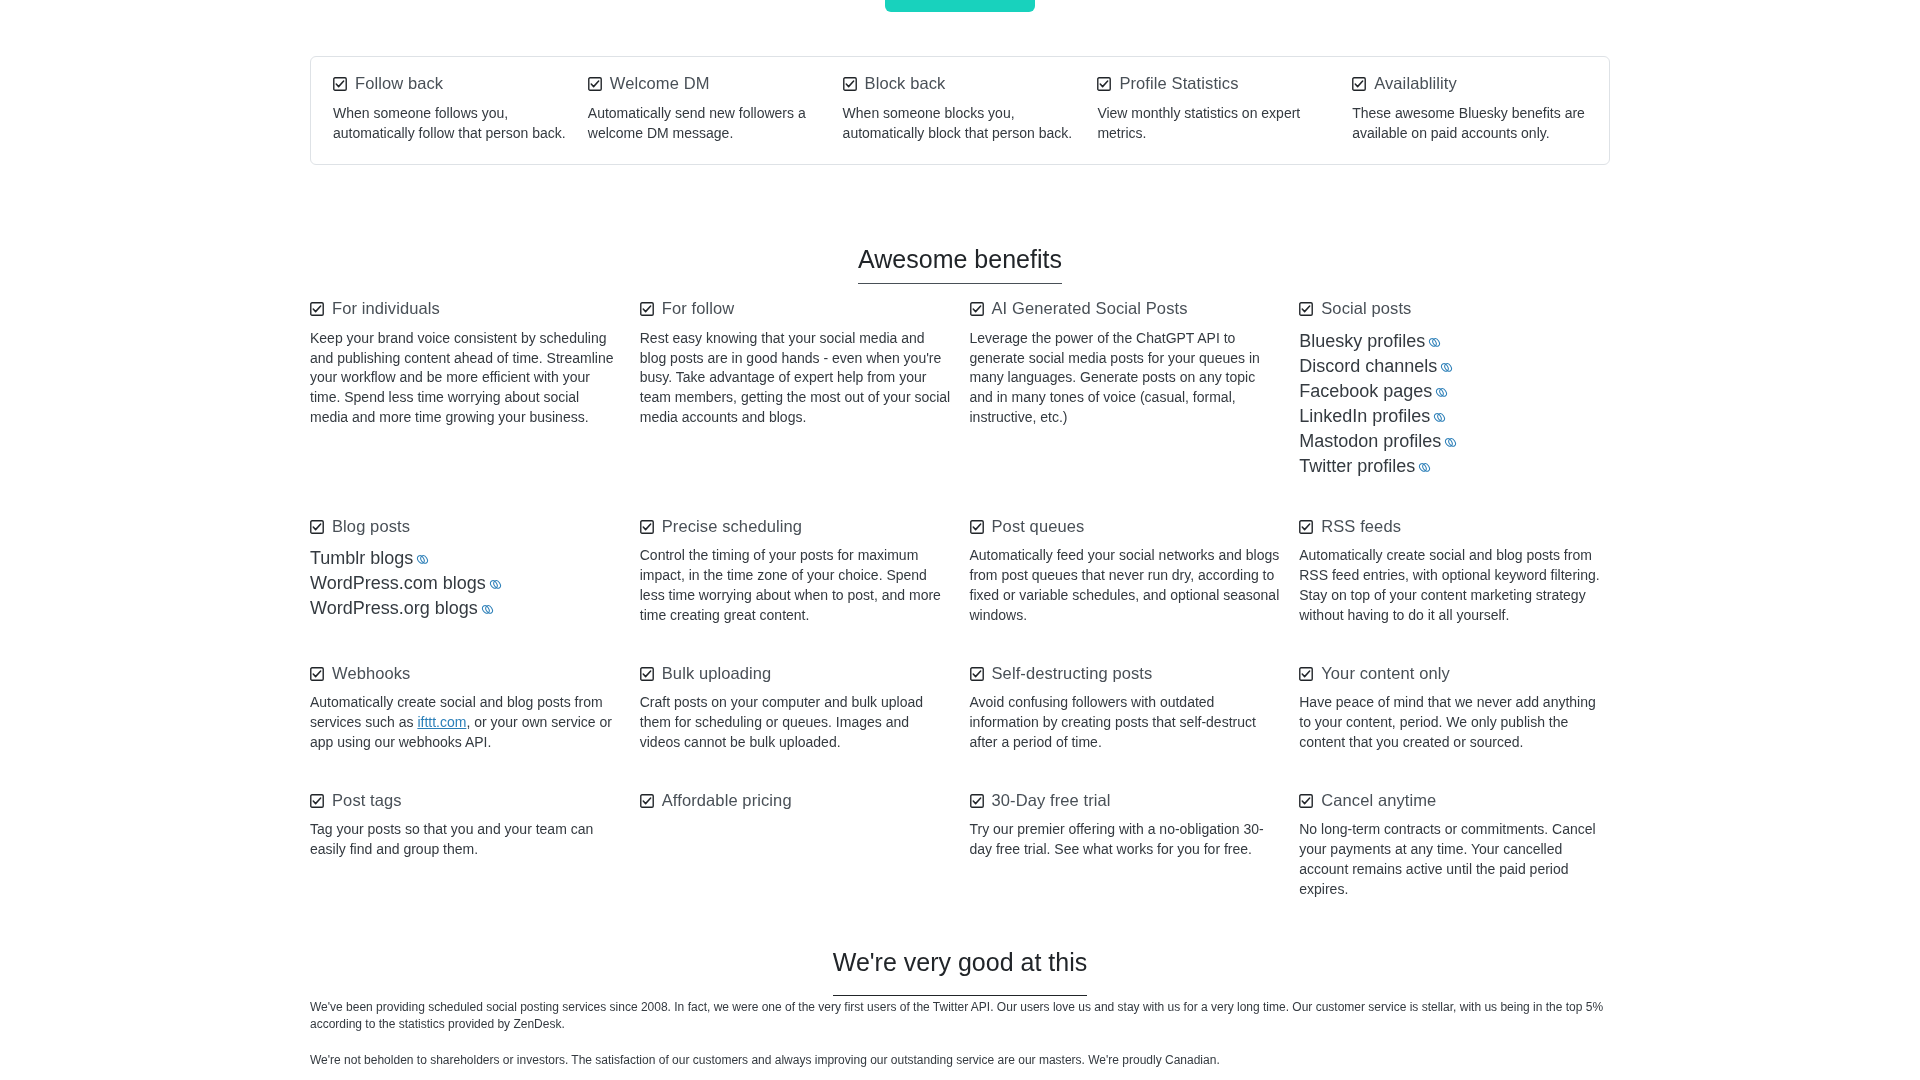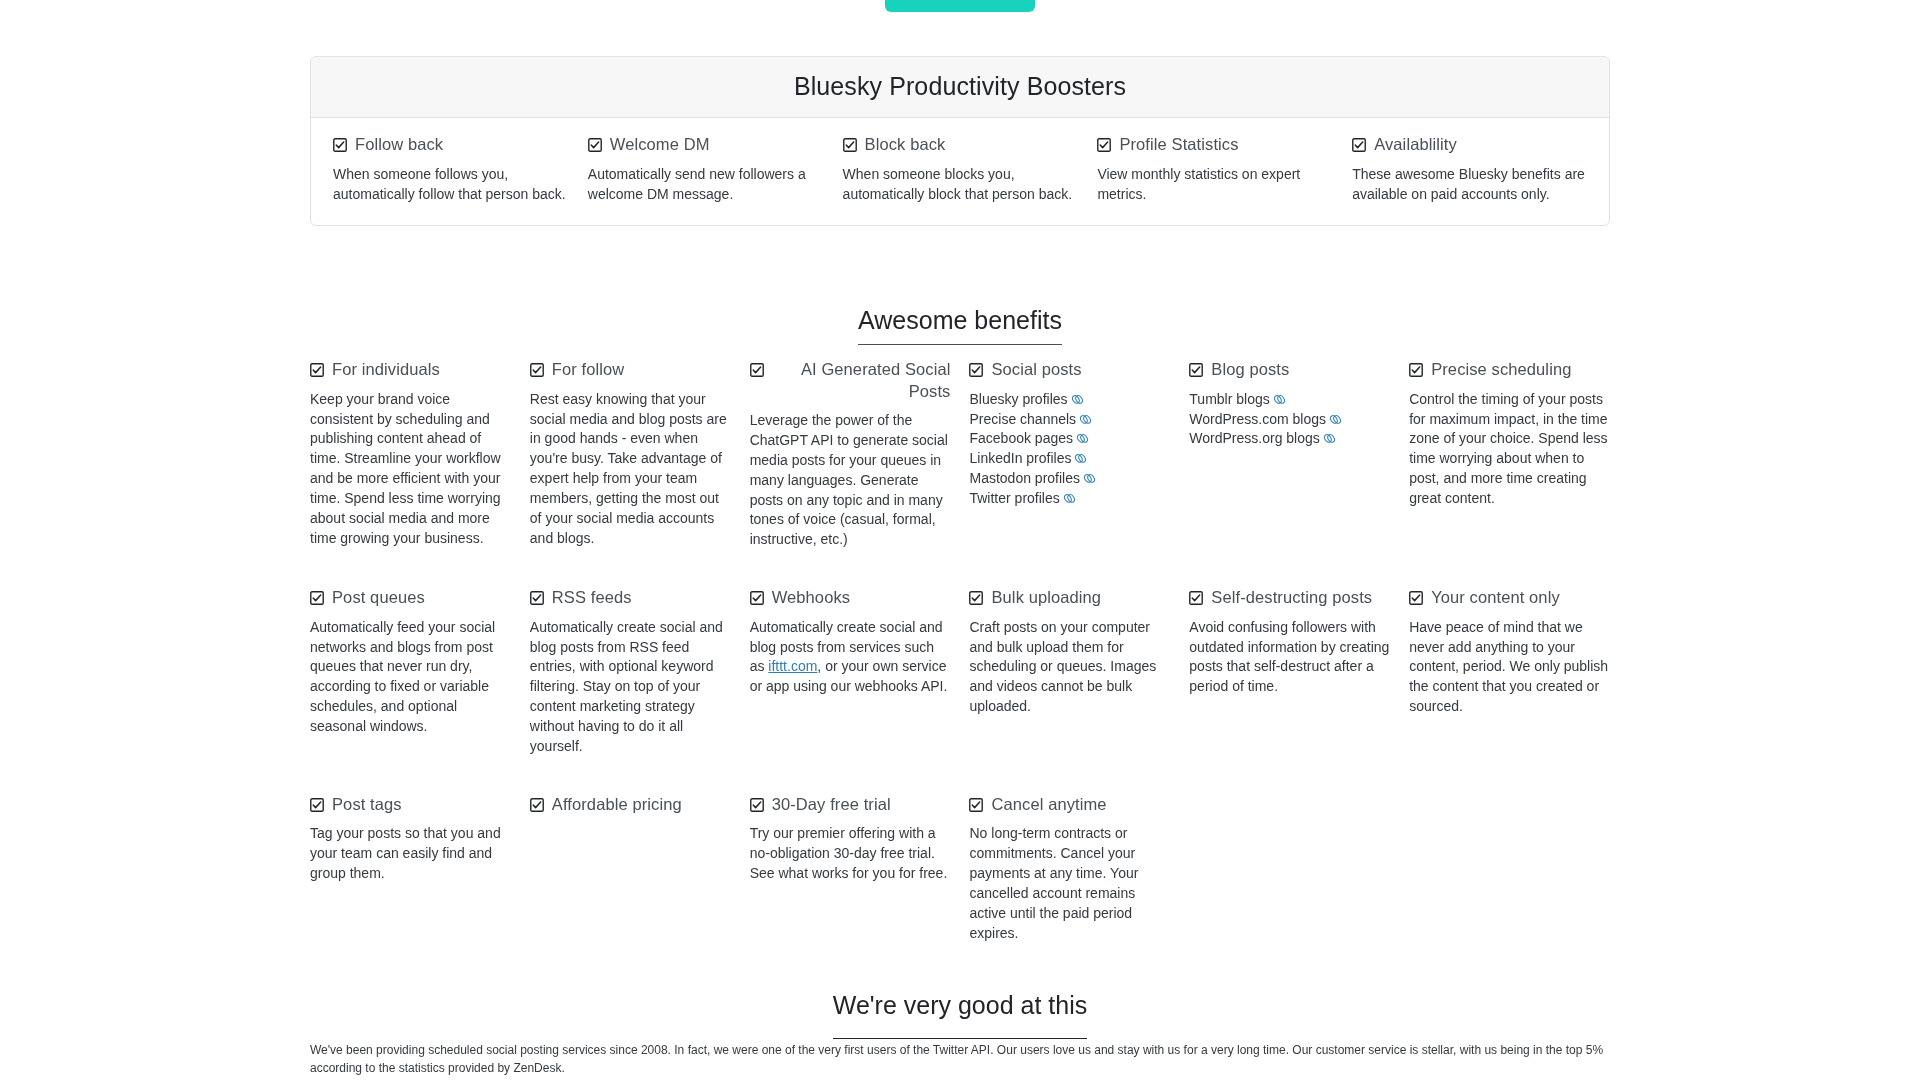--- a/index.html
+++ b/index.html
@@ -113,36 +113,36 @@
     color: #212529;
   }
   .section-title span {
     border-bottom: 1px solid #495057;
     padding-bottom: 10px;
   }
 
   
   .benefits {
     display: grid;
-    grid-template-columns: repeat(6, 1fr);
+    grid-template-columns: repeat(4, 1fr);
     column-gap: 36px;
     row-gap: 0;
     gap: 19px;
   }
   .benefit {
     padding: 0 0 18px 0;
   }
   .benefit .chk-head { margin-bottom: 9px; }
 
   .link-list {
     list-style: none;
     margin: 0; padding: 0;
   }
   .link-list li {
-    font-size: 14px;
+    font-size: 18px;
     line-height: 1.28;
     color: #343a40;
     padding: 1px 0;
     white-space: nowrap;
   }
   .chain-icon {
     display: inline-block;
     vertical-align: -2px;
     margin-left: 3px;
   }
@@ -175,23 +175,20 @@
 
 <div class="page">
 
   <div class="top-cta-wrap">
     <button class="top-cta"></button>
   </div>
 
   <div class="container">
 
     <div class="card">
-      <div class="card-header">
-        <div class="card-header-title">Bluesky Productivity Boosters</div>
-      </div>
       <div class="card-body" id="boosters-body">
           <div class="card-col">
             <div class="chk-head">
               <svg class="chk-box" viewBox="0 0 16 16" xmlns="http://www.w3.org/2000/svg">
                 <rect x="0.9" y="0.9" width="14.2" height="14.2" rx="1.4" fill="none" stroke="#212529" stroke-width="1.6"></rect>
                 <path d="M3.7 8.1 L6.4 11.0 L12.2 4.7" fill="none" stroke="#212529" stroke-width="1.7" stroke-linecap="round" stroke-linejoin="round"></path>
               </svg>
               <div class="chk-label">Follow back</div>
             </div>
             <div class="chk-desc">When someone follows you, automatically follow that person back.</div>
@@ -280,21 +277,21 @@
               <rect x="0.9" y="0.9" width="14.2" height="14.2" rx="1.4" fill="none" stroke="#212529" stroke-width="1.6"></rect>
               <path d="M3.7 8.1 L6.4 11.0 L12.2 4.7" fill="none" stroke="#212529" stroke-width="1.7" stroke-linecap="round" stroke-linejoin="round"></path>
             </svg>
             <div class="chk-label">Social posts</div>
           </div>
           <ul class="link-list">
             <li><span>Bluesky profiles</span><svg class="chain-icon" width="13" height="13" viewBox="0 0 16 16" xmlns="http://www.w3.org/2000/svg">
                 <ellipse cx="6.0" cy="8.0" rx="3.6" ry="5.1" transform="rotate(-32 6 8)" fill="none" stroke="#2c7fb8" stroke-width="1.25"></ellipse>
                 <ellipse cx="10.0" cy="8.0" rx="3.6" ry="5.1" transform="rotate(-32 10 8)" fill="none" stroke="#2c7fb8" stroke-width="1.25"></ellipse>
               </svg></li>
-            <li><span>Precise channels</span><svg class="chain-icon" width="13" height="13" viewBox="0 0 16 16" xmlns="http://www.w3.org/2000/svg">
+            <li><span>Discord channels</span><svg class="chain-icon" width="13" height="13" viewBox="0 0 16 16" xmlns="http://www.w3.org/2000/svg">
                 <ellipse cx="6.0" cy="8.0" rx="3.6" ry="5.1" transform="rotate(-32 6 8)" fill="none" stroke="#2c7fb8" stroke-width="1.25"></ellipse>
                 <ellipse cx="10.0" cy="8.0" rx="3.6" ry="5.1" transform="rotate(-32 10 8)" fill="none" stroke="#2c7fb8" stroke-width="1.25"></ellipse>
               </svg></li>
             <li><span>Facebook pages</span><svg class="chain-icon" width="13" height="13" viewBox="0 0 16 16" xmlns="http://www.w3.org/2000/svg">
                 <ellipse cx="6.0" cy="8.0" rx="3.6" ry="5.1" transform="rotate(-32 6 8)" fill="none" stroke="#2c7fb8" stroke-width="1.25"></ellipse>
                 <ellipse cx="10.0" cy="8.0" rx="3.6" ry="5.1" transform="rotate(-32 10 8)" fill="none" stroke="#2c7fb8" stroke-width="1.25"></ellipse>
               </svg></li>
             <li><span>LinkedIn profiles</span><svg class="chain-icon" width="13" height="13" viewBox="0 0 16 16" xmlns="http://www.w3.org/2000/svg">
                 <ellipse cx="6.0" cy="8.0" rx="3.6" ry="5.1" transform="rotate(-32 6 8)" fill="none" stroke="#2c7fb8" stroke-width="1.25"></ellipse>
                 <ellipse cx="10.0" cy="8.0" rx="3.6" ry="5.1" transform="rotate(-32 10 8)" fill="none" stroke="#2c7fb8" stroke-width="1.25"></ellipse>

